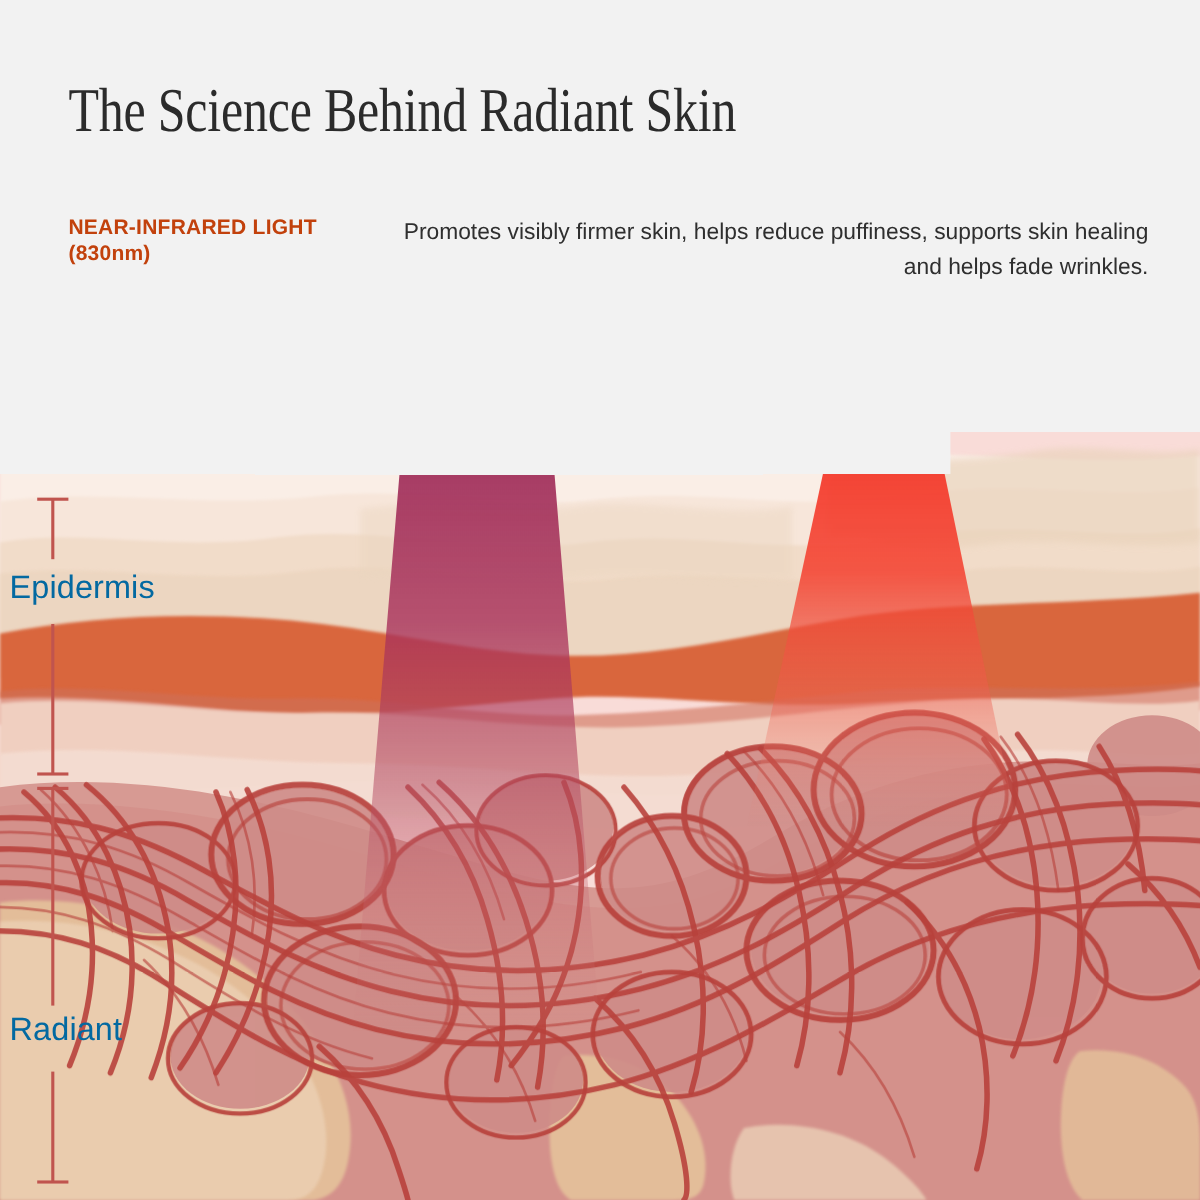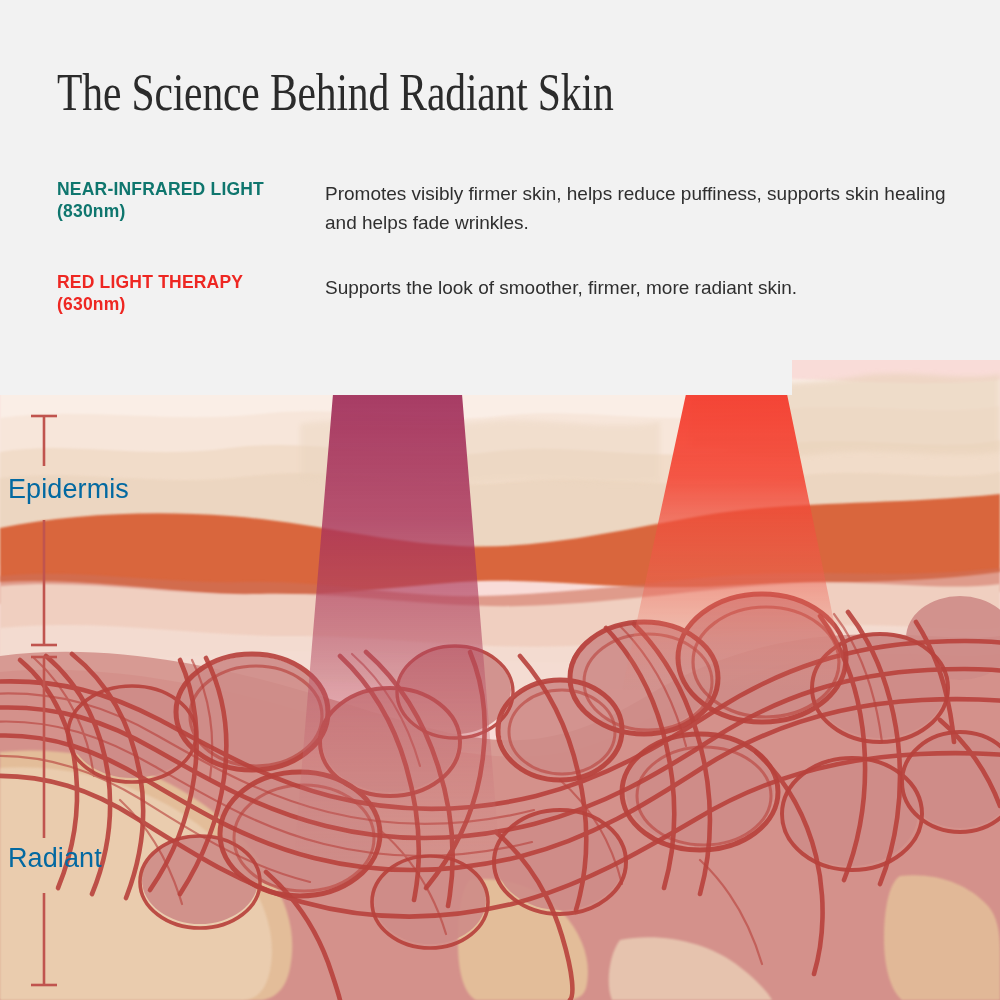--- a/index.html
+++ b/index.html
@@ -25,28 +25,28 @@
     white-space:nowrap;
     font-weight:400;
   }
   .legend{position:absolute;left:57px;top:178px;width:900px;}
   .legend-row{position:relative;margin-bottom:22px;}
   .legend-term{
     position:absolute;left:0;top:0;width:250px;
     font-size:17.5px;line-height:22px;font-weight:bold;
     letter-spacing:0.2px;
   }
-  .legend-term.nir{color:#0f766e;}
+  .legend-term.nir{color:#c2410c;}
   .legend-term.red{color:#ee2722;}
   .legend-desc{
     margin-left:268px;
     font-size:19px;line-height:29px;color:#2f2f2f;
     max-width:660px;
   }
-  .row1 .legend-desc{padding-top:1px;}
+  .row1 .legend-desc{padding-top:1px;text-align:right;}
   .row2{margin-top:34px;}
   .row2 .legend-desc{padding-top:2px;}
 
   
   .skin{position:absolute;left:0;top:360px;width:1000px;height:640px;z-index:1;}
   .skin svg{display:block;}
 
   
   .depth-axis{position:absolute;left:0;top:0;width:120px;height:1000px;z-index:8;pointer-events:none;}
   .layer-label{
@@ -243,20 +243,16 @@
   <div class="layer-label" id="lbl-dermis">Radiant</div>
 
   <div class="header">
     <div class="title">The Science Behind Radiant Skin</div>
 
     <div class="legend">
       <div class="legend-row row1">
         <div class="legend-term nir">NEAR-INFRARED LIGHT (830nm)</div>
         <div class="legend-desc">Promotes visibly firmer skin, helps reduce puffiness, supports skin healing and helps fade wrinkles.</div>
       </div>
-      <div class="legend-row row2">
-        <div class="legend-term red">RED LIGHT THERAPY (630nm)</div>
-        <div class="legend-desc">Supports the look of smoother, firmer, more radiant skin.</div>
-      </div>
     </div>
   </div>
 
 </div>
 
 </body></html>

